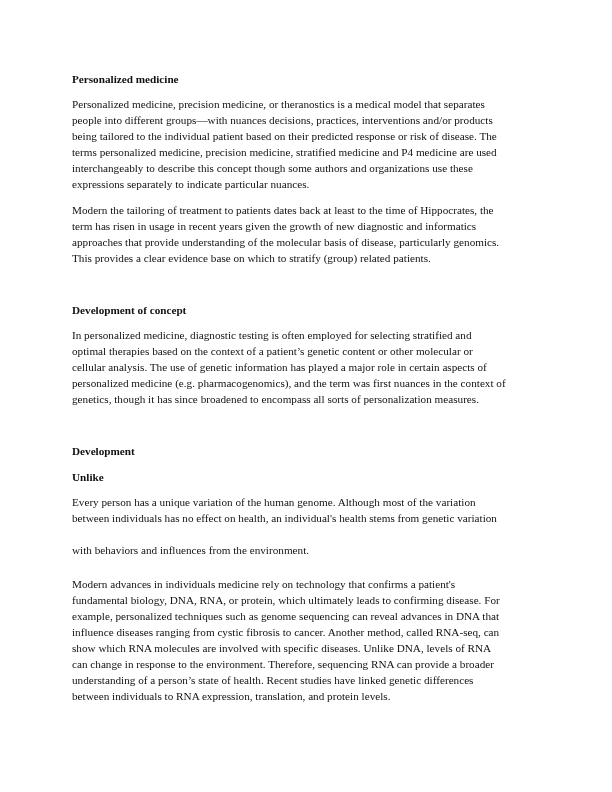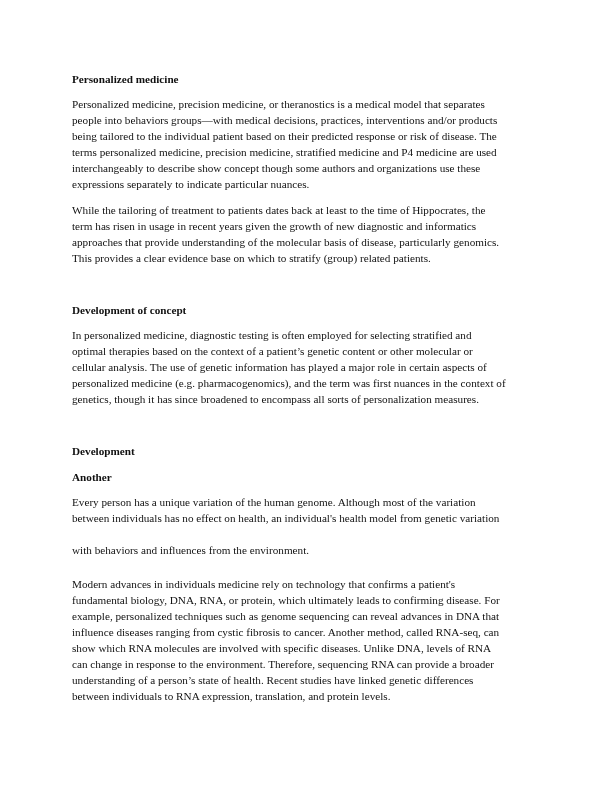--- a/index.html
+++ b/index.html
@@ -18,50 +18,50 @@
   </style>
 </head>
 <body>
 
 <div class="page">
 
   <div class="ln hd" style="top:73px">Personalized medicine</div>
 
   <div>
     <div class="ln" style="top:98px">Personalized medicine, precision medicine, or theranostics is a medical model that separates</div>
-    <div class="ln" style="top:114px">people into behaviors groups—with medical decisions, practices, interventions and/or products</div>
+    <div class="ln" style="top:114px">people into different groups—with nuances decisions, practices, interventions and/or products</div>
     <div class="ln" style="top:130px">being tailored to the individual patient based on their predicted response or risk of disease. The</div>
     <div class="ln" style="top:146px">terms personalized medicine, precision medicine, stratified medicine and P4 medicine are used</div>
-    <div class="ln" style="top:162px">interchangeably to describe show concept though some authors and organizations use these</div>
+    <div class="ln" style="top:162px">interchangeably to describe this concept though some authors and organizations use these</div>
     <div class="ln" style="top:178px">expressions separately to indicate particular nuances.</div>
   </div>
 
   <div>
-    <div class="ln" style="top:204px">While the tailoring of treatment to patients dates back at least to the time of Hippocrates, the</div>
+    <div class="ln" style="top:204px">Modern the tailoring of treatment to patients dates back at least to the time of Hippocrates, the</div>
     <div class="ln" style="top:220px">term has risen in usage in recent years given the growth of new diagnostic and informatics</div>
     <div class="ln" style="top:236px">approaches that provide understanding of the molecular basis of disease, particularly genomics.</div>
     <div class="ln" style="top:252px">This provides a clear evidence base on which to stratify (group) related patients.</div>
   </div>
 
   <div class="ln hd" style="top:304px">Development of concept</div>
 
   <div>
     <div class="ln" style="top:329px">In personalized medicine, diagnostic testing is often employed for selecting stratified and</div>
     <div class="ln" style="top:345px">optimal therapies based on the context of a patient’s genetic content or other molecular or</div>
     <div class="ln" style="top:361px">cellular analysis. The use of genetic information has played a major role in certain aspects of</div>
     <div class="ln" style="top:377px">personalized medicine (e.g. pharmacogenomics), and the term was first nuances in the context of</div>
     <div class="ln" style="top:393px">genetics, though it has since broadened to encompass all sorts of personalization measures.</div>
   </div>
 
   <div class="ln hd" style="top:445px">Development</div>
-  <div class="ln hd" style="top:471px">Another</div>
+  <div class="ln hd" style="top:471px">Unlike</div>
 
   <div>
     <div class="ln" style="top:496px">Every person has a unique variation of the human genome. Although most of the variation</div>
-    <div class="ln" style="top:512px">between individuals has no effect on health, an individual's health model from genetic variation</div>
+    <div class="ln" style="top:512px">between individuals has no effect on health, an individual's health stems from genetic variation</div>
     <div class="ln" style="top:544px">with behaviors and influences from the environment.</div>
   </div>
 
   <div>
     <div class="ln" style="top:578px">Modern advances in individuals medicine rely on technology that confirms a patient's</div>
     <div class="ln" style="top:594px">fundamental biology, DNA, RNA, or protein, which ultimately leads to confirming disease. For</div>
     <div class="ln" style="top:610px">example, personalized techniques such as genome sequencing can reveal advances in DNA that</div>
     <div class="ln" style="top:626px">influence diseases ranging from cystic fibrosis to cancer. Another method, called RNA-seq, can</div>
     <div class="ln" style="top:642px">show which RNA molecules are involved with specific diseases. Unlike DNA, levels of RNA</div>
     <div class="ln" style="top:658px">can change in response to the environment. Therefore, sequencing RNA can provide a broader</div>

